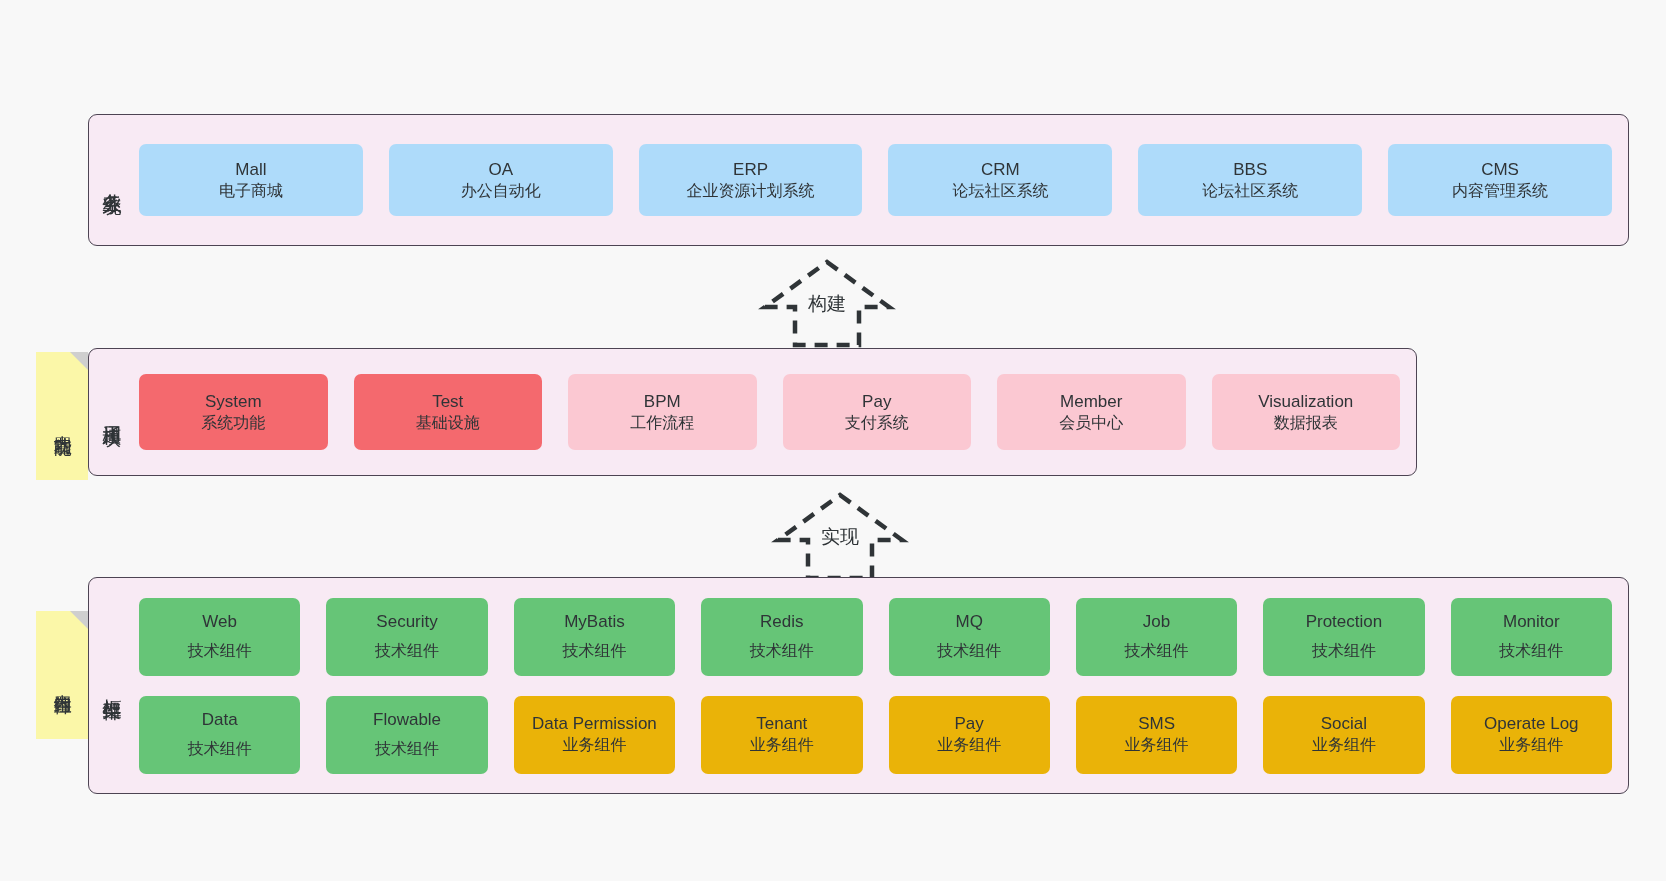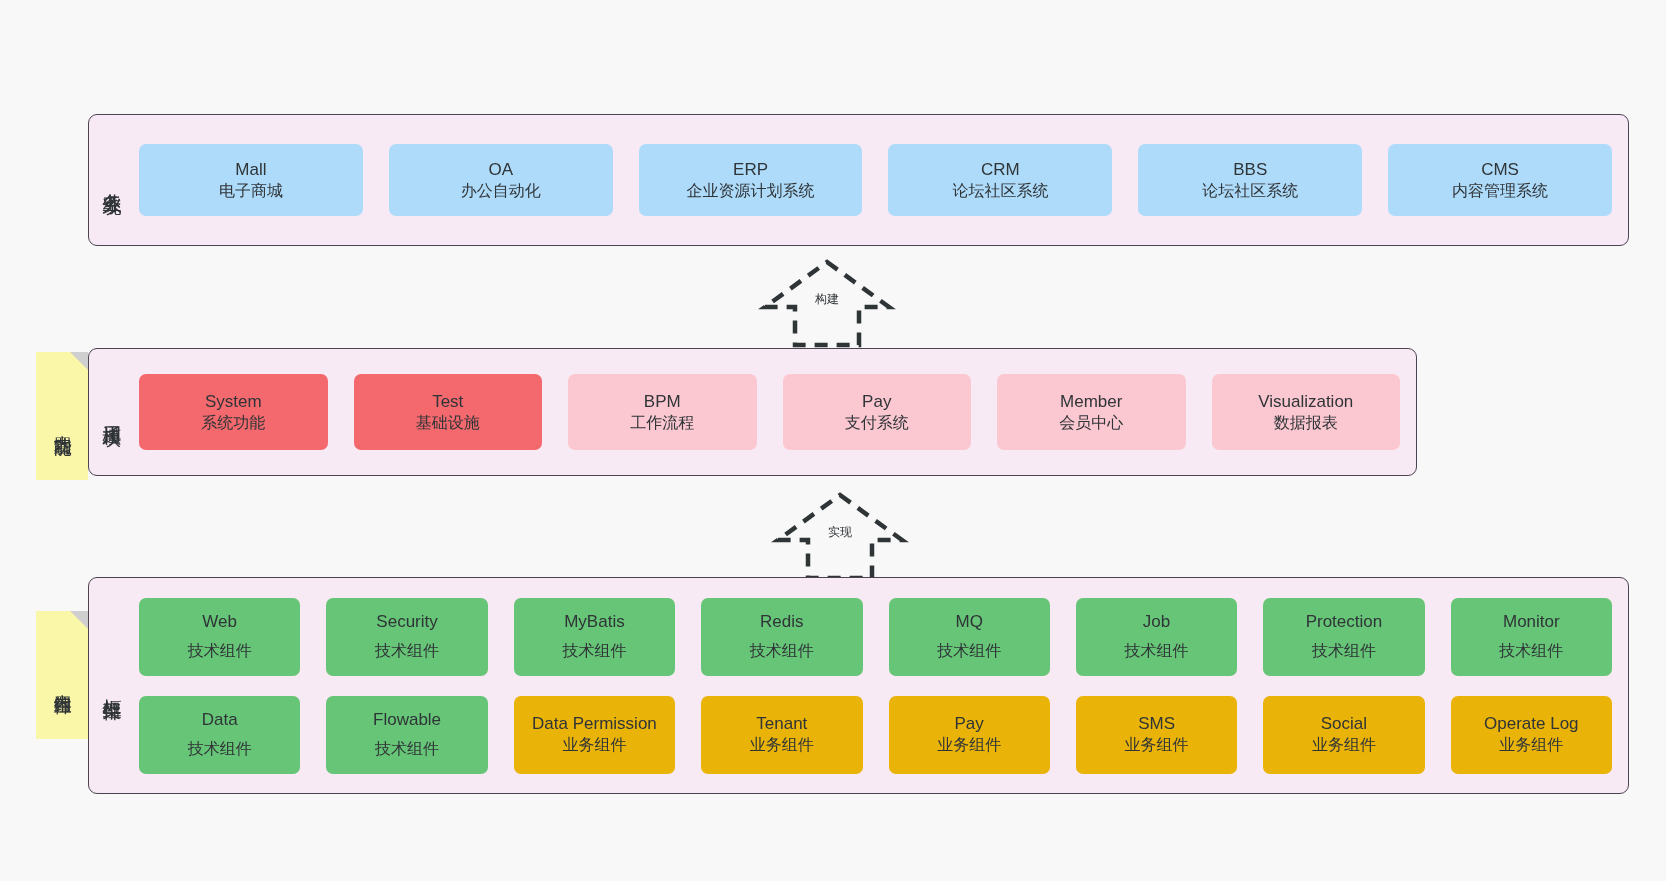--- a/index.html
+++ b/index.html
@@ -109,21 +109,21 @@
   }
   #sticky-common{left:36px;top:352px;height:128px;}
   #sticky-framework{left:36px;top:611px;height:128px;}
 
   
   .arrow-wrap{position:absolute;}
   .arrow-label{
     position:absolute;
     left:50%;
     transform:translateX(-50%);
-    font-size:12px;
+    font-size:19px;
     color:#2f3437;
     background:transparent;
     white-space:nowrap;
     z-index:3;
     padding:0 2px;
   }
   #arrow-build{left:752px;top:255px;width:150px;height:95px;}
   #arrow-build .arrow-label{top:36px;}
   #arrow-impl{left:765px;top:488px;width:150px;height:95px;}
   #arrow-impl .arrow-label{top:36px;}

